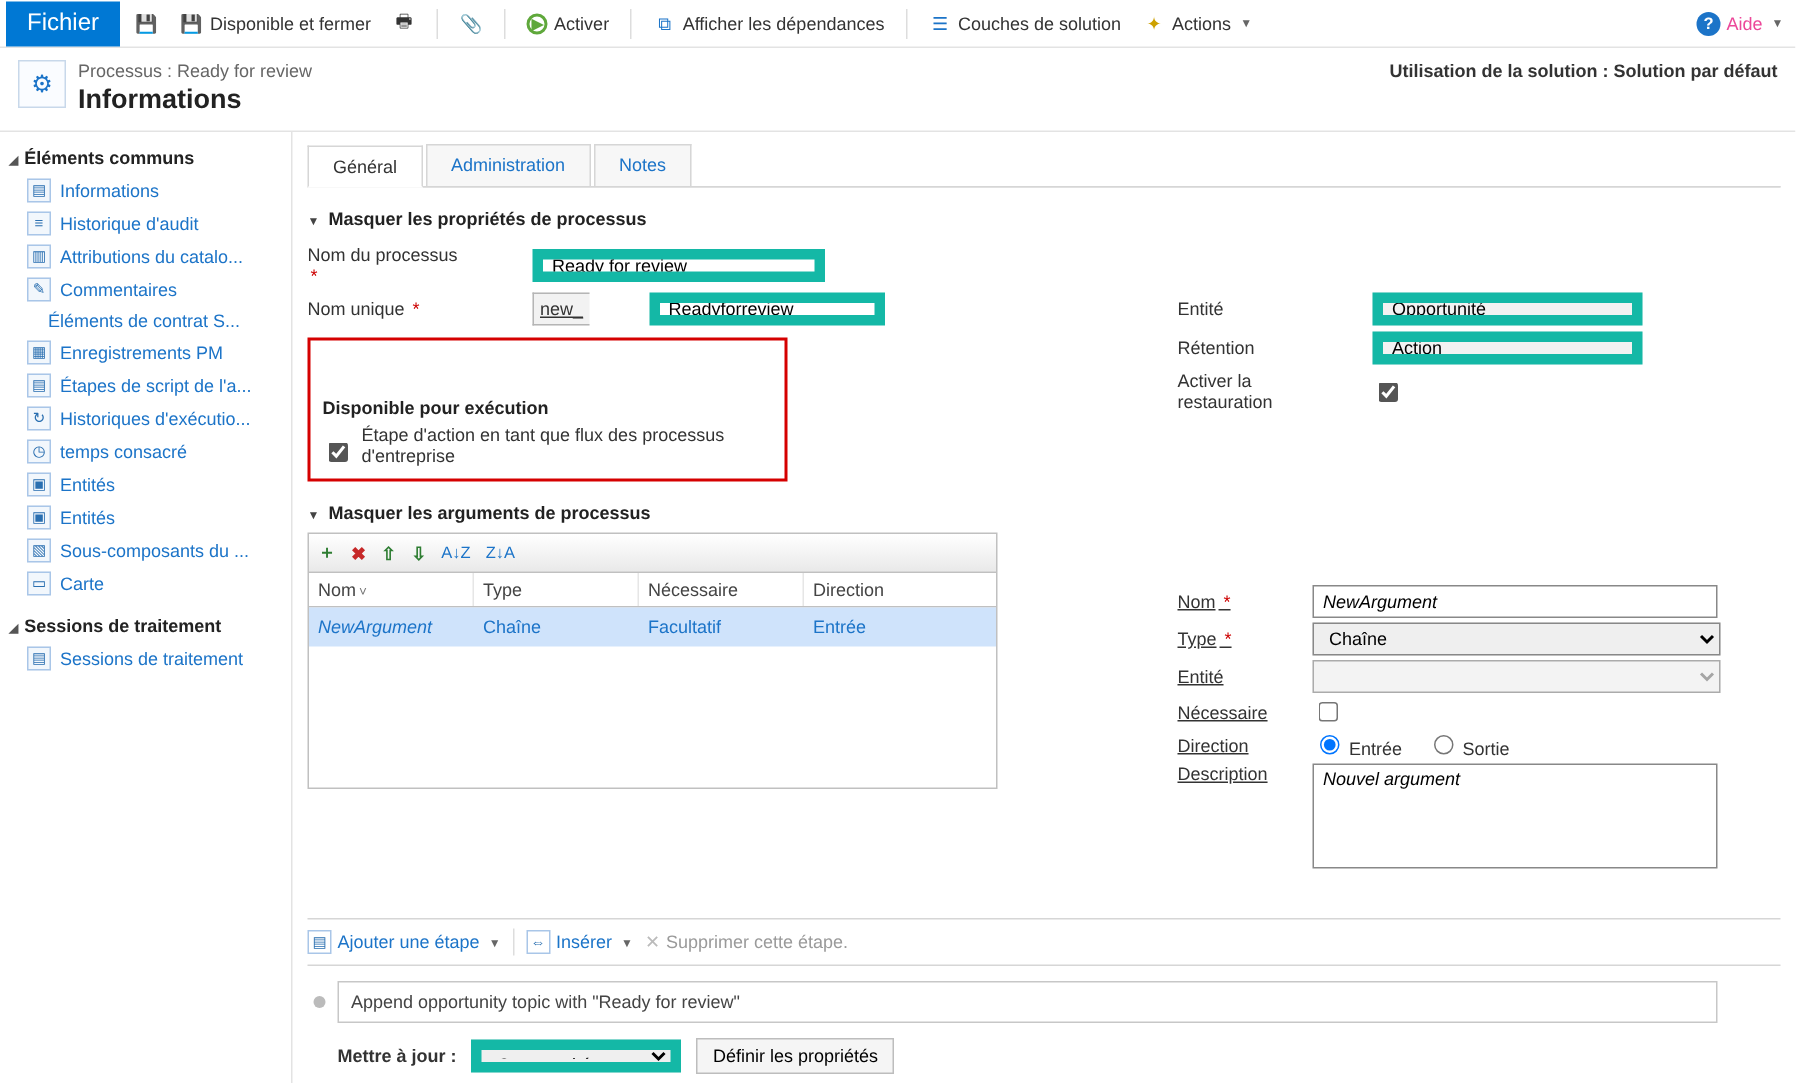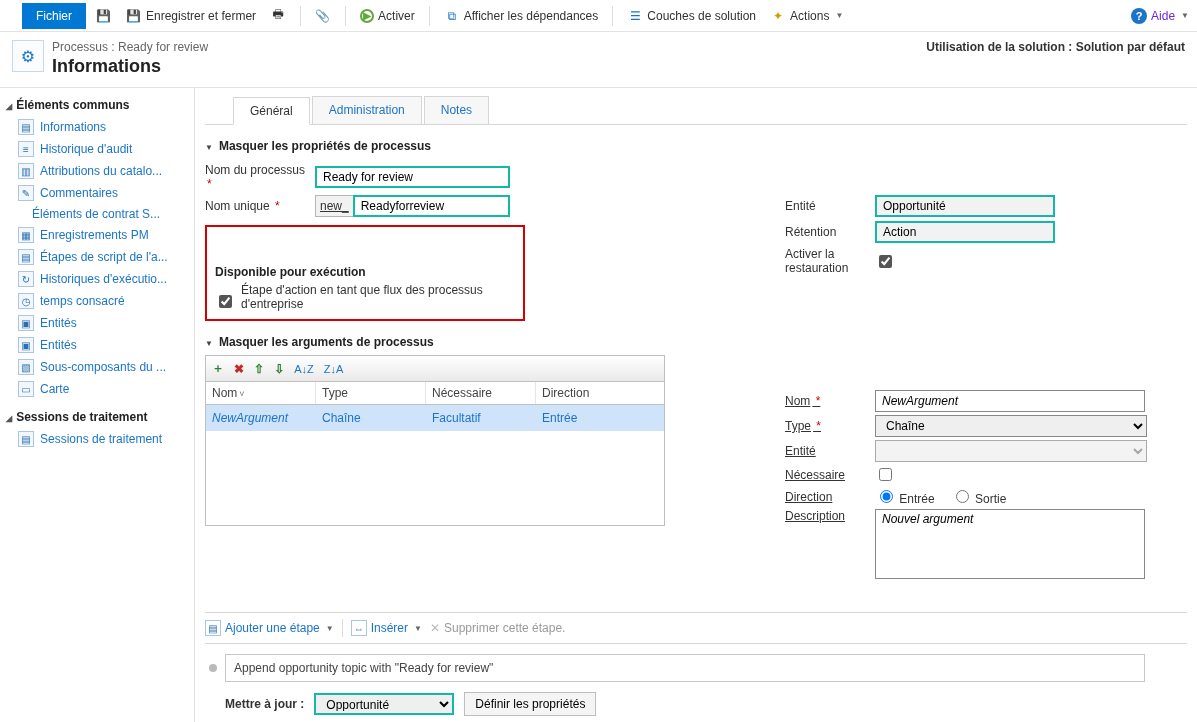--- a/index.html
+++ b/index.html
@@ -18,24 +18,23 @@
     align-items: center;
     height: 32px;
     border-bottom: 1px solid #e3e3e3;
     padding: 0 4px;
     gap: 6px;
   }
   .file-btn {
     background: #0078d4;
     color: #fff;
     padding: 6px 14px;
-    font-size: 12px;
+    font-size: 16px;
     border: none;
     cursor: pointer;
-    margin-left: 18px;
   }
   .tb-item {
     display: flex;
     align-items: center;
     gap: 4px;
     padding: 2px 4px;
     color: #333;
     cursor: pointer;
   }
   .tb-sep { width:1px; height:20px; background:#ddd; margin:0 4px; }
@@ -64,35 +63,35 @@
 
   .lower { display:flex; height:calc(100% - 32px - 52px); }
   .sidebar { width:195px; border-right:1px solid #e3e3e3; padding:6px 4px 6px 4px;}
   .side-section-h { font-weight:700; color:#222; padding:4px 2px; cursor:pointer;}
   .side-section-h::before { content:"◢"; font-size:8px; color:#555; margin-right:4px; display:inline-block; transform:rotate(0deg);}
   .side-item { display:flex; align-items:center; gap:6px; padding:3px 2px 3px 14px; color:#1c74c8; cursor:pointer; white-space:nowrap; overflow:hidden; text-overflow:ellipsis;}
   .side-item.sub { padding-left:28px;}
   .side-ico { width:16px;height:16px;display:inline-flex;align-items:center;justify-content:center;border:1px solid #a9c6e8;background:#f2f7fc;color:#2a6fb0;font-size:10px;}
 
   .content { flex:1; padding:0 10px; display:flex; flex-direction:column; position:relative;}
-  .tabs { display:flex; gap:0; margin-top:8px; border-bottom:1px solid #d6d6d6;margin-left:28px;}
+  .tabs { display:flex; gap:0; margin-top:8px; border-bottom:1px solid #d6d6d6;}
   .tab { padding:6px 16px; border:1px solid #d6d6d6; border-bottom:none; background:#f7f7f7; color:#1c74c8; cursor:pointer; position:relative; top:0px; margin-right:2px;}
   .tab.active { background:#fff; color:#333; border-bottom:1px solid #fff; position:relative; top:1px;}
   .sep-line{ border-top:1px solid #d6d6d6; margin-top:-1px;}
 
   .section-head { font-weight:700; color:#222; padding:14px 0 6px 0; cursor:pointer;}
   .section-head::before { content:"▼"; font-size:8px; color:#444; margin-right:6px; }
 
   .form-grid { display:flex; gap:40px; }
   .col-left { width:540px; }
   .col-right { flex:1;margin-top:32px; }
-  .frow { display:flex; align-items:center; margin:4px 0; }
+  .frow { display:flex; align-items:center; margin:4px 0;gap:40px; }
   .flabel { width:110px; color:#333; position:relative;}
   .req { color:#c00; margin-left:2px;}
-  .ftext { border:2px solid #14b8a6; height:22px; padding:2px 6px; font:inherit; width:195px;}
+  .ftext { border:7px solid #14b8a6; height:22px; padding:2px 6px; font:inherit; width:195px;}
   .ftext.ro { background:#f2f2f2; }
   select.ftext { width:197px; }
   .prefix { display:inline-block;border:1px solid #b5b5b5;border-right:none;height:22px;line-height:20px;padding:0 4px;background:#f2f2f2;text-decoration:underline;}
 
   .hl-box { border:2px solid #d50000; padding:6px 8px 8px 8px; margin-top:8px; width:320px;}
   .sub-head { font-weight:700; color:#222; margin-bottom:4px;margin-top:32px;}
   .chk-row { display:flex; align-items:flex-end; gap:6px; color:#333;}
   input[type=checkbox]{ accent-color:#555; }
 
   .args-tb { border:1px solid #c0c0c0; }
@@ -136,21 +135,21 @@
 </head>
 <body>
 
 <div class="toolbar">
   <button class="file-btn">Fichier</button>
   <span class="tb-item">
       <span class="tb-icon icon-save">💾</span>
     </span>
   <span class="tb-item">
       <span class="tb-icon icon-close">💾</span>
-      <span>Enregistrer et fermer</span>
+      <span>Disponible et fermer</span>
     </span>
   <span class="tb-item">
       <span class="tb-icon">🖶</span>
     </span>
   <span class="tb-sep"></span>
   <span class="tb-item">
       <span class="tb-icon icon-attach">📎</span>
     </span>
   <span class="tb-sep"></span>
   <span class="tb-item">
@@ -168,21 +167,21 @@
       <span>Couches de solution</span>
     </span>
   <span class="tb-item">
       <span class="tb-icon icon-action">✦</span>
       <span>Actions</span>
       <span class="caret">▼</span>
     </span>
   <span class="spacer"></span>
   <span class="tb-item">
       <span class="icon-help">?</span>
-      <span style="color:#6d28d9;">Aide</span>
+      <span style="color:#ec4899;">Aide</span>
       <span class="caret">▼</span>
     </span>
 </div>
 
 <div class="header-area">
   <div class="proc-icon">⚙</div>
   <div style="flex:1;">
     <div class="breadcrumb">Processus : Ready for review</div>
     <div class="page-title">Informations</div>
   </div>

